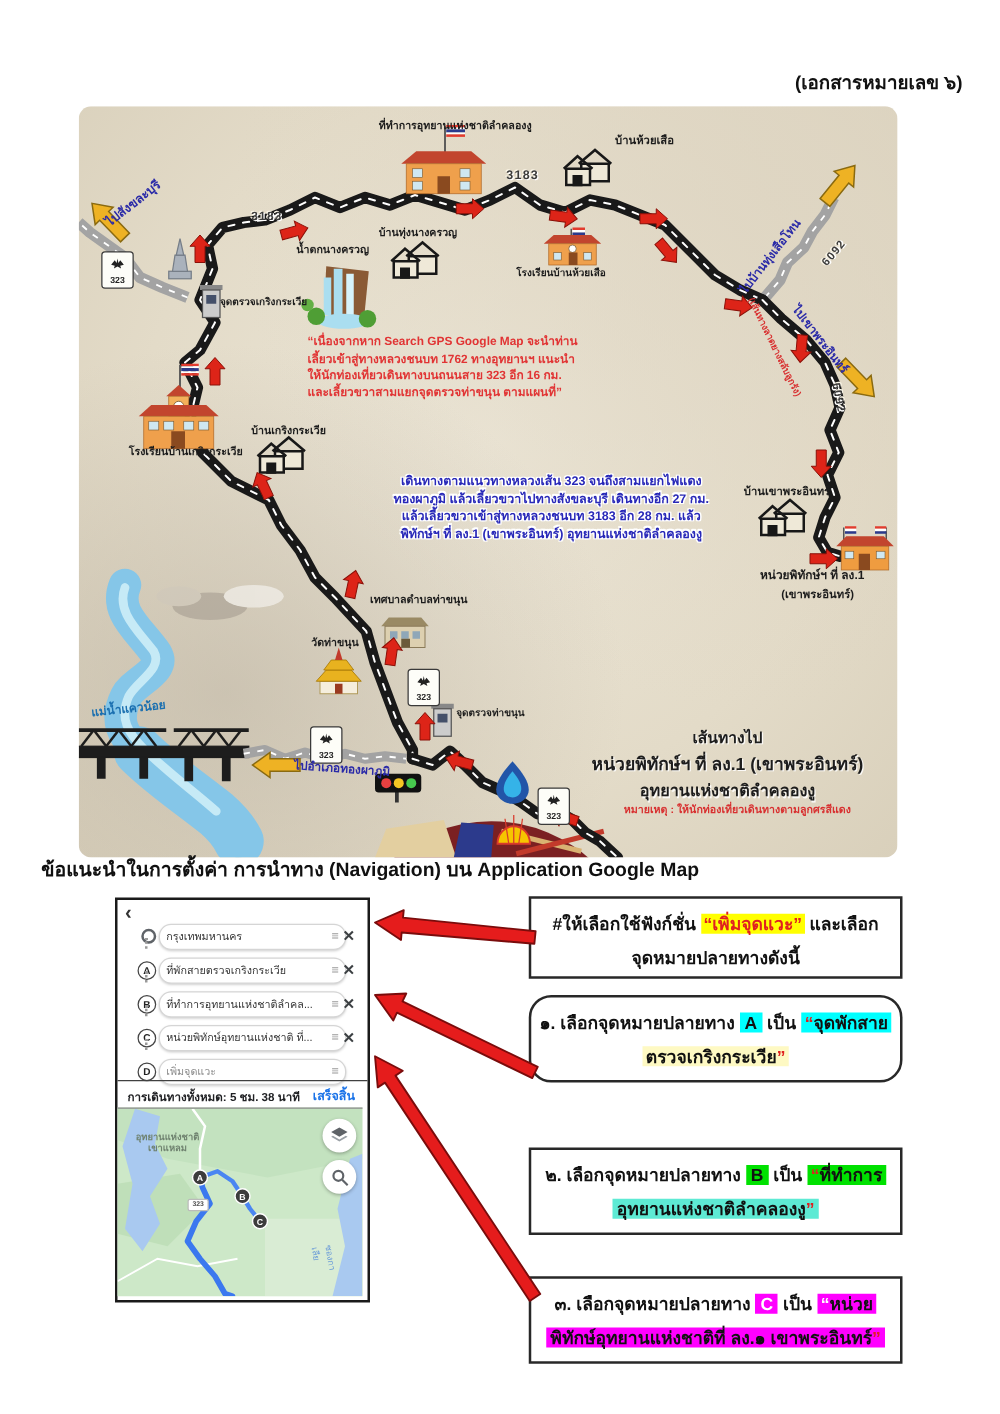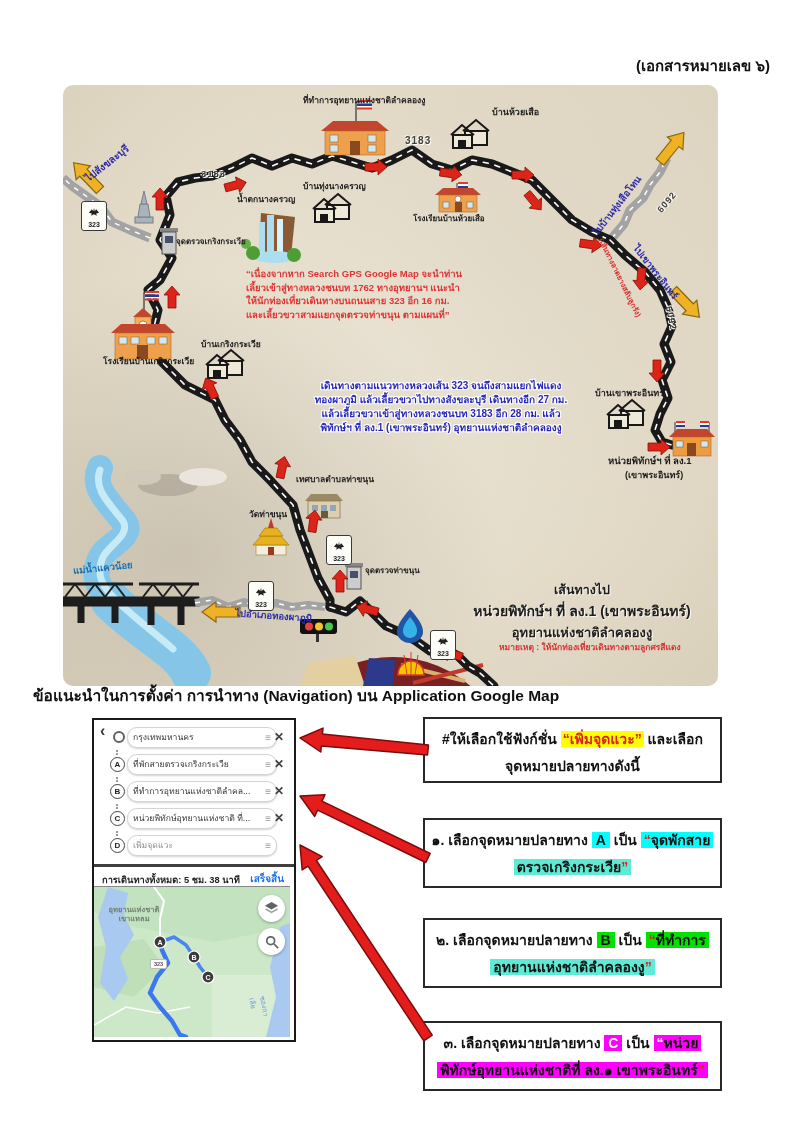--- a/index.html
+++ b/index.html
@@ -17,30 +17,30 @@
   .route-sign{position:absolute;width:24px;background:#fdfdf8;border:1.5px solid #3a3a3a;border-radius:3px;text-align:center;padding:1px 0 2px 0;z-index:4;}
   .route-sign .num{display:block;font-size:7px;font-weight:800;color:#222;line-height:1;}
   .gps-block{position:absolute;left:183px;top:182px;width:236px;font-size:9.5px;line-height:13.5px;color:#e13434;font-weight:700;z-index:4;}
   .steps-block{position:absolute;left:243px;top:294px;width:270px;font-size:10px;line-height:14px;color:#2828b8;font-weight:800;text-align:center;z-index:4;
     text-shadow:-1px -1px 0 #fff,1px -1px 0 #fff,-1px 1px 0 #fff,1px 1px 0 #fff,0 1px 0 #fff,0 -1px 0 #fff;}
   .map-title{position:absolute;left:390px;top:472px;width:258px;text-align:center;color:#1d1d1d;font-weight:800;z-index:4;text-shadow:1px 1px 0 rgba(255,255,255,.85);margin-top:23px;}
   .heading{position:absolute;left:33px;top:683px;font-size:15.5px;font-weight:700;color:#101010;z-index:3;}
   .docnum{position:absolute;left:540px;top:54px;width:230px;text-align:right;font-size:15px;font-weight:600;color:#111;}
   
   .phone{position:absolute;left:92px;top:718px;width:200px;height:320px;background:#fff;border:2px solid #1a1a1a;z-index:2;}
-  .stop-row{position:absolute;left:0;width:100%;height:24px;display:flex;align-items:center;}
+  .stop-row{position:absolute;left:0;width:100%;height:24px;display:flex;align-items:center;margin-top:12px;}
   .back-ch{position:absolute;left:6px;top:2px;font-size:16px;color:#333;font-weight:700;line-height:18px;}
   .mk{position:absolute;left:16px;width:13px;height:13px;border:1.3px solid #444;border-radius:50%;font-size:8px;font-weight:700;color:#222;text-align:center;line-height:13px;background:#fff;}
   .mk.origin{width:8px;height:8px;border:2px solid #5f6368;left:19px;}
   .pill{position:absolute;left:33px;width:138px;height:19px;border:1px solid #d5d5d5;border-radius:10px;background:#fff;box-shadow:0 1px 2px rgba(0,0,0,.18);display:flex;align-items:center;padding:0 5px;}
   .pill .txt{flex:1;font-size:8.6px;color:#333;white-space:nowrap;overflow:hidden;}
   .pill .drag{font-size:10px;color:#9a9a9a;margin-left:3px;}
   .xbtn{position:absolute;left:180px;font-size:12px;color:#3c4043;font-weight:600;}
   .dots{position:absolute;left:21.5px;width:0;border-left:2px dotted #9a9a9a;height:9px;}
-  .summary{position:absolute;left:0;top:144px;width:100%;height:22px;border-top:3px solid #404040;}
+  .summary{position:absolute;left:0;top:144px;width:100%;height:22px;border-top:1px solid #404040;}
   .summary .tot{position:absolute;left:8px;top:5px;font-size:9.3px;color:#202124;font-weight:600;}
   .summary .done{position:absolute;right:10px;top:4px;font-size:10px;color:#1a73e8;font-weight:700;}
   .preview{position:absolute;left:0;top:166px;width:196px;height:150px;border-top:1px solid #888;overflow:hidden;background:#cde8c8;}
   .pv-lbl{position:absolute;font-size:7.5px;color:#6f826f;font-weight:600;text-align:center;line-height:1.2;z-index:2;}
   .pv-river{position:absolute;font-size:7px;color:#6a9bd8;transform:rotate(80deg);transform-origin:left top;z-index:2;}
   .pv-badge{position:absolute;left:56px;top:72px;width:15px;background:#fff;border:1px solid #bbb;border-radius:2px;font-size:5.5px;font-weight:700;color:#555;text-align:center;line-height:8px;z-index:3;}
   .pv-btn{position:absolute;width:27px;height:27px;border-radius:50%;background:#fff;box-shadow:0 1px 3px rgba(0,0,0,.3);z-index:3;display:flex;align-items:center;justify-content:center;}
   
   .ibox{position:absolute;left:423px;width:283px;background:#fff;border:2px solid #282828;text-align:center;font-size:14px;color:#111;z-index:2;padding:7px 6px;line-height:1.95;font-weight:600;}
   .hl-y{background:#ffff00;color:#e02020;font-weight:800;padding:0 2px;}
@@ -475,26 +475,26 @@
     </div>
   </div>
 
   <div class="ibox" style="top:717px;height:48px;">
     <div>
       <span>#ให้เลือกใช้ฟังก์ชั่น </span><span class="hl-y">“เพิ่มจุดแวะ”</span><span> และเลือก</span>
     </div>
     <div>จุดหมายปลายทางดังนี้</div>
   </div>
 
-  <div class="ibox" style="top:818px;height:52px;">
+  <div class="ibox" style="top:796px;height:52px;border-radius:18px;">
     <div>
       <span>๑. เลือกจุดหมายปลายทาง </span><span class="letter" style="background:#00ffff;">A</span><span> เป็น </span><span class="hl" style="background:#00ffff;"><span class="q">“</span><span>จุดพักสาย</span></span>
     </div>
     <div>
-      <span class="hl" style="background:#5eead4;"><span>ตรวจเกริงกระเวีย</span><span class="q">”</span></span>
+      <span class="hl" style="background:#fef9c3;"><span>ตรวจเกริงกระเวีย</span><span class="q">”</span></span>
     </div>
   </div>
 
   <div class="ibox" style="top:918px;height:52px;">
     <div>
       <span>๒. เลือกจุดหมายปลายทาง </span><span class="letter" style="background:#00e100;">B</span><span> เป็น </span><span class="hl" style="background:#00e100;"><span class="q">“</span><span>ที่ทำการ</span></span>
     </div>
     <div>
       <span class="hl" style="background:#5eead4;"><span>อุทยานแห่งชาติลำคลองงู</span><span class="q">”</span></span>
     </div>

